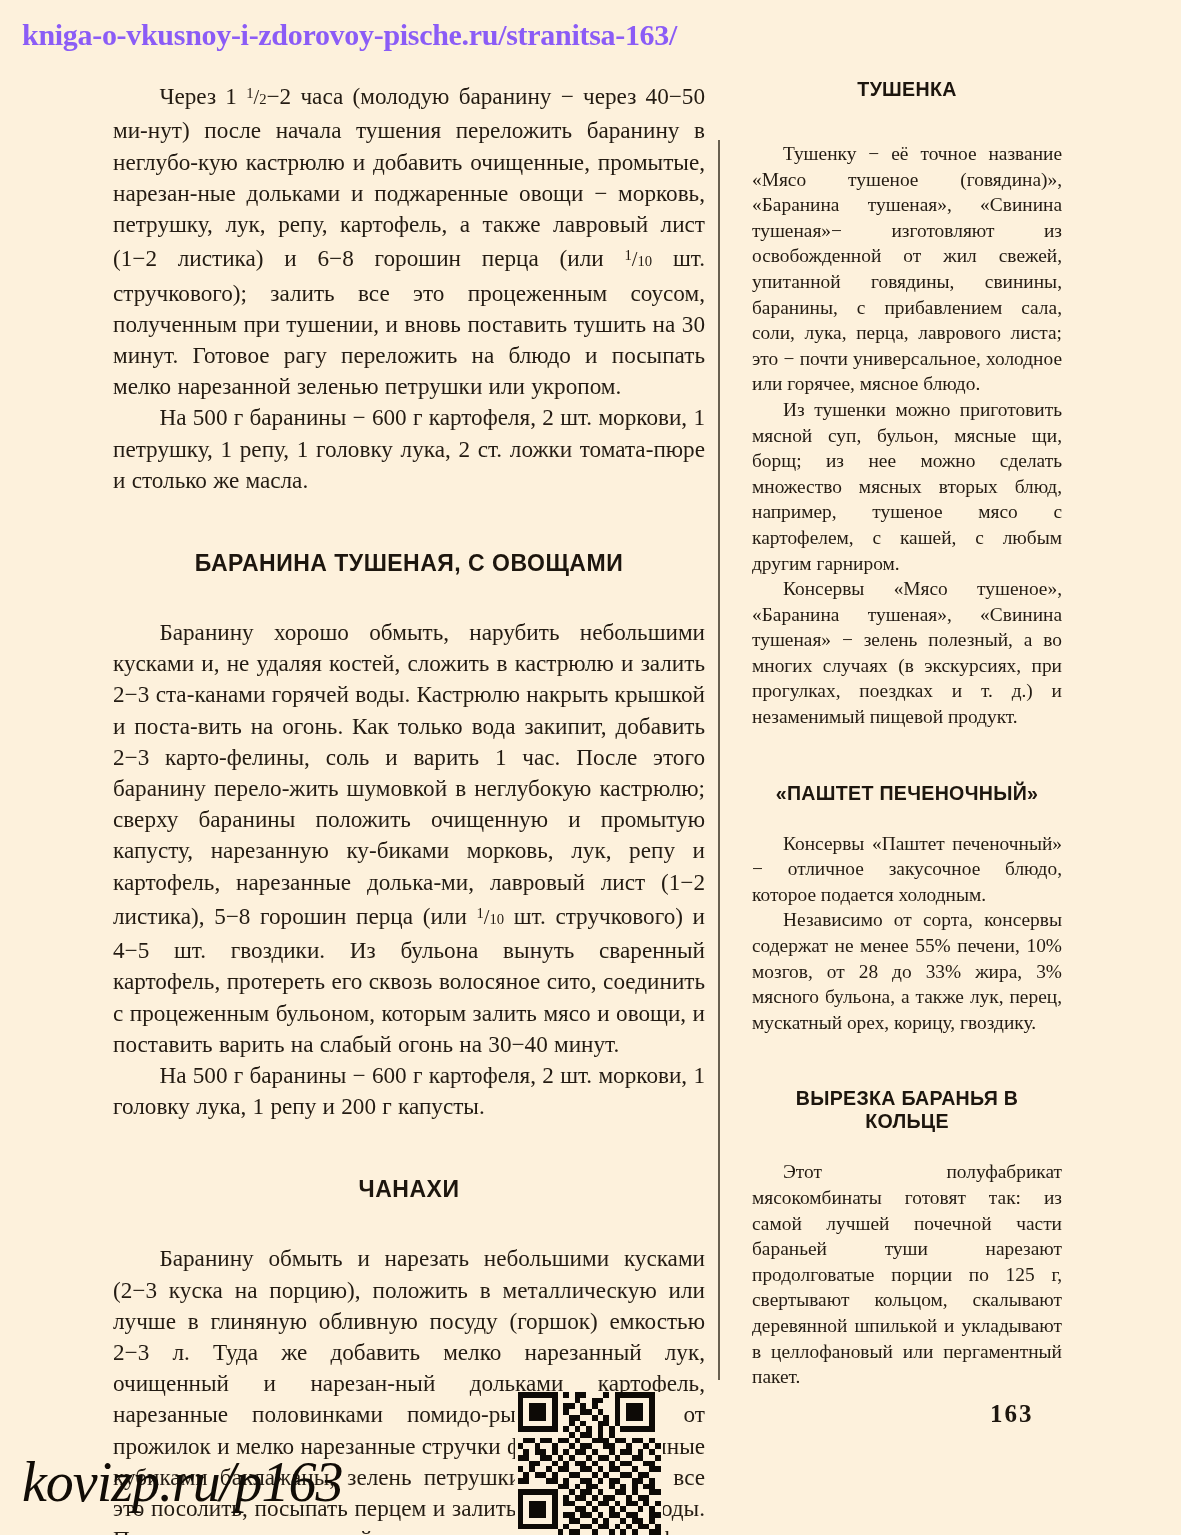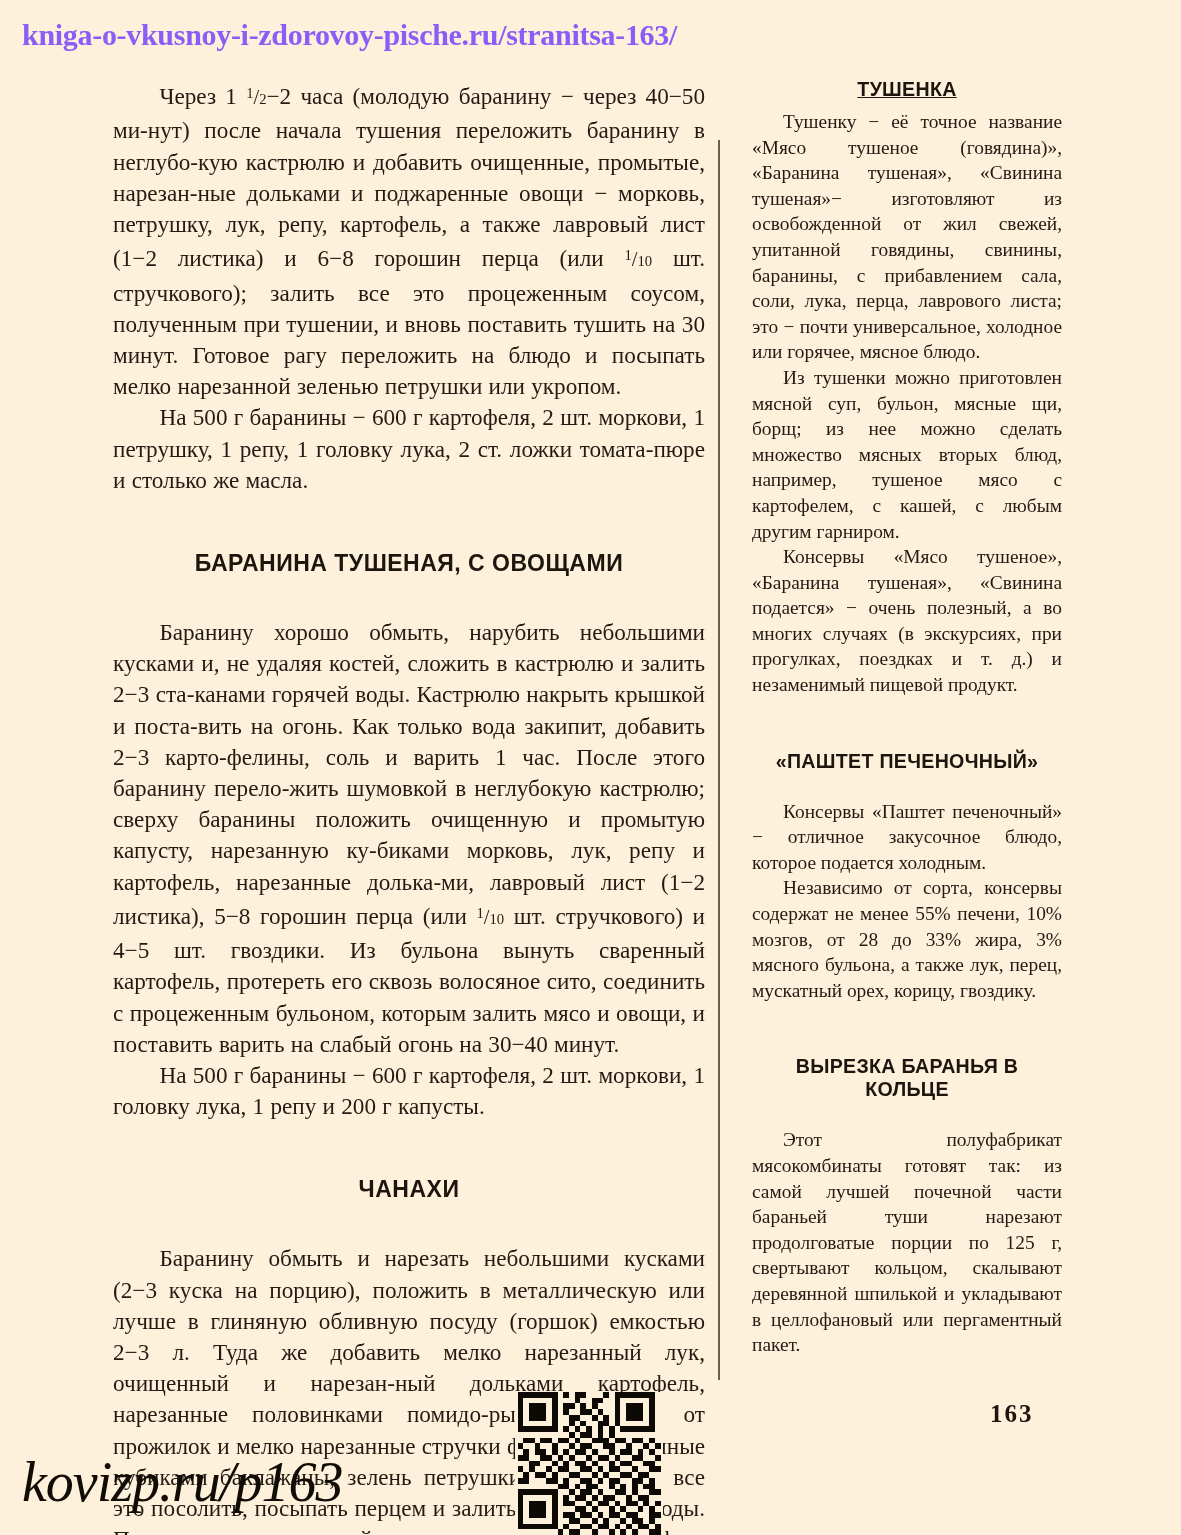--- a/index.html
+++ b/index.html
@@ -103,22 +103,21 @@
     margin-bottom: 40px;
   }
   .col-right h2.section-head {
     font-size: 19.6px;
     margin-top: 52px;
     margin-bottom: 26px;
     letter-spacing: 0.3px;
   }
   .col-right h2.section-head.first {
     margin-top: 0;
-    margin-bottom: 8px;
-    text-decoration: underline;
+    margin-bottom: 40px;
   }
 
   .frac {
     font-size: 0.88em;
   }
   .frac sup { font-size: .72em; vertical-align: .42em; }
   .frac sub { font-size: .72em; vertical-align: 0; }
 
   
   .page-number {
@@ -182,22 +181,22 @@
 
       <p>Баранину обмыть и нарезать небольшими кусками (2−3 куска на порцию), положить в металлическую или лучше в глиняную обливную посуду (горшок) емкостью 2−3 л. Туда же добавить мелко нарезанный лук, очищенный и нарезан-ный дольками картофель, нарезанные половинками помидо-ры, очищенные от прожилок и мелко нарезанные стручки фасоли, нарезанные кубиками баклажаны, зелень петрушки или киндзы; все это посолить, посыпать перцем и залить 2 стаканами воды. Посуду накрыть крышкой и поставить в ду-ховой шкаф на 1&nbsp;−2 часа для тушения.</p>
 
     </div>
 
     <div class="col col-right">
 
       <h2 class="section-head first">ТУШЕНКА</h2>
 
       <p>Тушенку − её точное название «Мясо тушеное (говядина)», «Баранина тушеная», «Свинина тушеная»− изготовляют из освобожденной от жил свежей, упитанной говядины, свинины, баранины, с прибавлением сала, соли, лука, перца, лаврового листа; это − почти универсальное, холодное или горячее, мясное блюдо.</p>
-      <p>Из тушенки можно приготовлен мясной суп, бульон, мясные щи, борщ; из нее можно сделать множество мясных вторых блюд, например, тушеное мясо с картофелем, с кашей, с любым другим гарниром.</p>
-      <p>Консервы «Мясо тушеное», «Баранина тушеная», «Свинина подается» − очень полезный, а во многих случаях (в экскурсиях, при прогулках, поездках и т. д.) и незаменимый пищевой продукт.</p>
+      <p>Из тушенки можно приготовить мясной суп, бульон, мясные щи, борщ; из нее можно сделать множество мясных вторых блюд, например, тушеное мясо с картофелем, с кашей, с любым другим гарниром.</p>
+      <p>Консервы «Мясо тушеное», «Баранина тушеная», «Свинина тушеная» − зелень полезный, а во многих случаях (в экскурсиях, при прогулках, поездках и т. д.) и незаменимый пищевой продукт.</p>
 
       <h2 class="section-head">«ПАШТЕТ ПЕЧЕНОЧНЫЙ»</h2>
 
       <p>Консервы «Паштет печеночный» − отличное закусочное блюдо, которое подается холодным.</p>
       <p>Независимо от сорта, консервы содержат не менее 55% печени, 10% мозгов, от 28 до 33% жира, 3% мясного бульона, а также лук, перец, мускатный орех, корицу, гвоздику.</p>
 
       <h2 class="section-head">ВЫРЕЗКА БАРАНЬЯ В КОЛЬЦЕ</h2>
 
       <p>Этот полуфабрикат мясокомбинаты готовят так: из самой лучшей почечной части бараньей туши нарезают продолговатые порции по 125 г, свертывают кольцом, скалывают деревянной шпилькой и укладывают в целлофановый или пергаментный пакет.</p>
 

